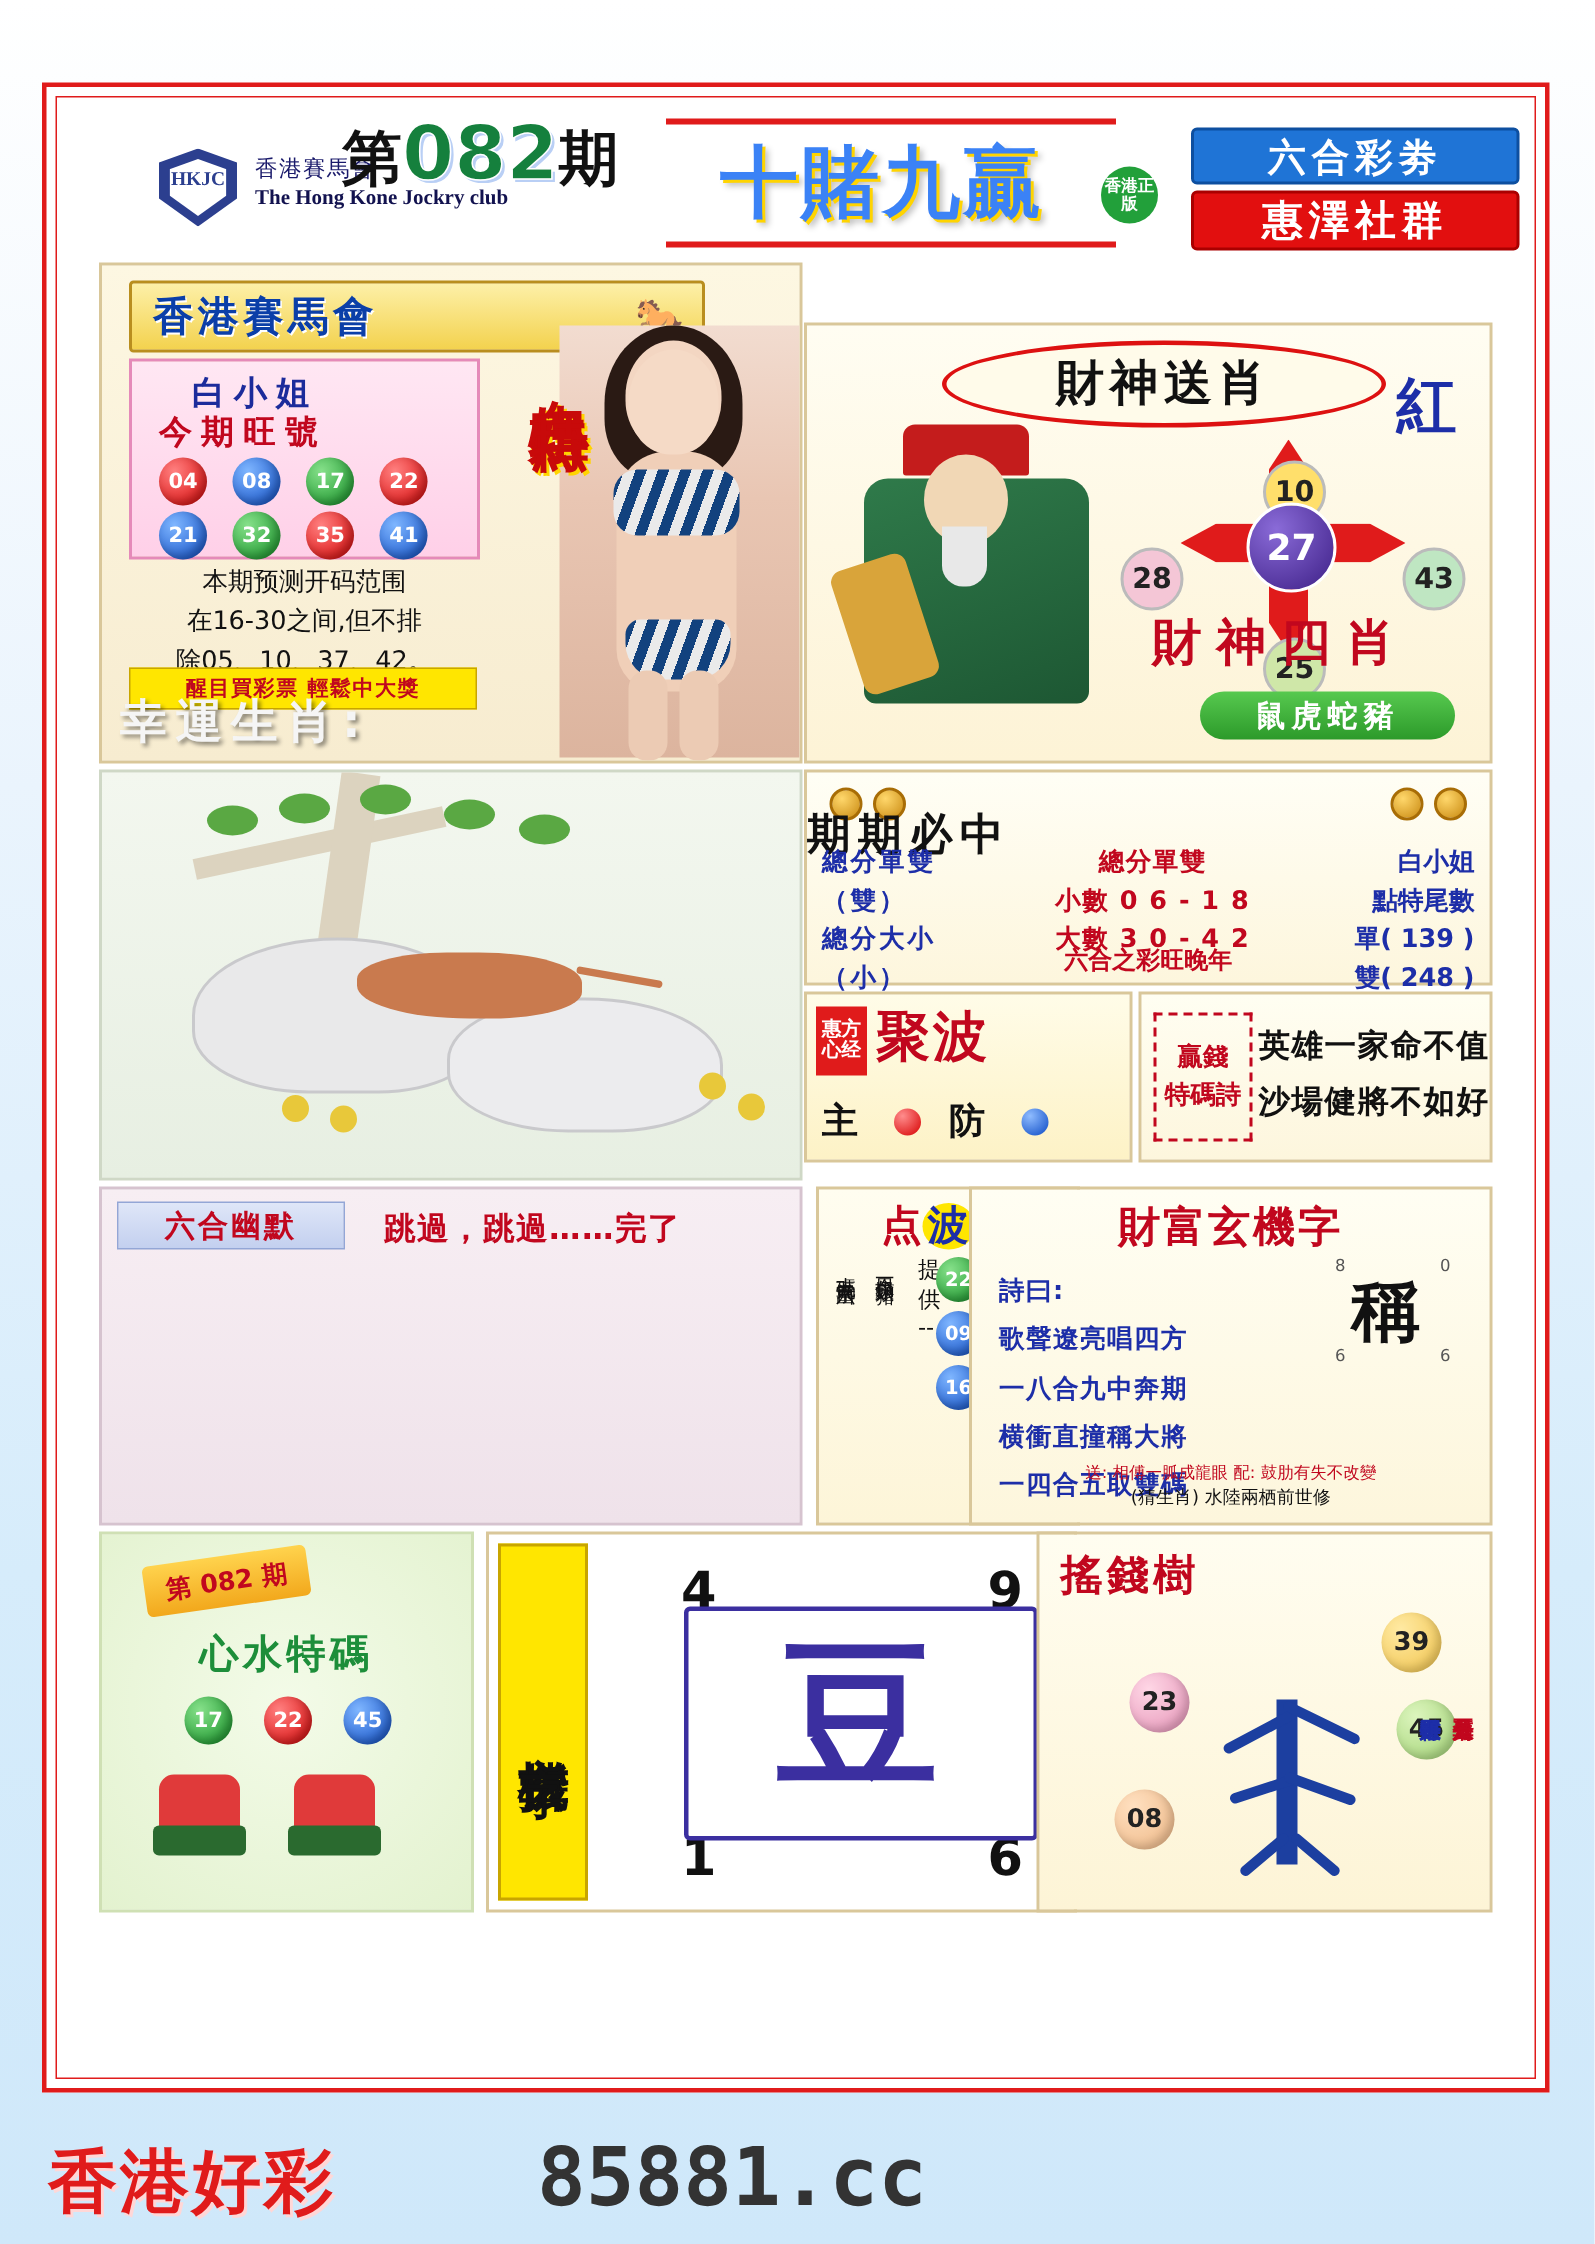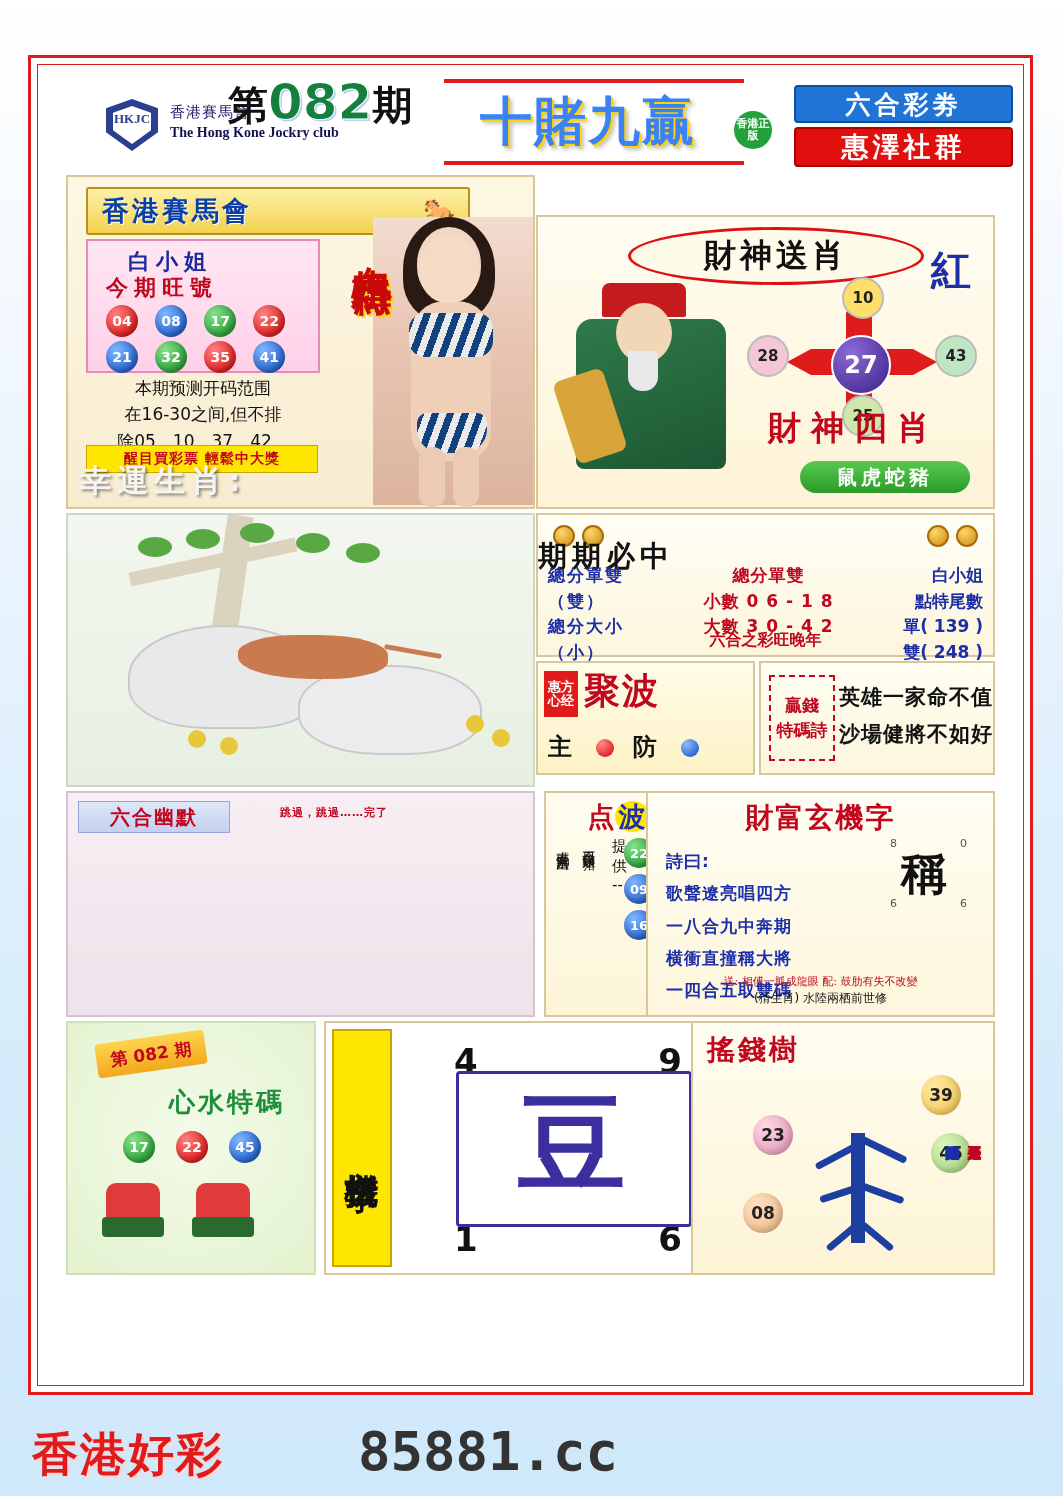--- a/index.html
+++ b/index.html
@@ -166,22 +166,23 @@
   .god .scroll{position:absolute;left:6px;top:96px;width:52px;height:86px;background:#d9a43a;border-radius:8px;transform:rotate(-18deg);}
   .cross{position:absolute;right:16px;top:60px;width:230px;height:180px;}
   .cross .center{
     position:absolute;left:84px;top:58px;width:56px;height:56px;border-radius:50%;
     background:radial-gradient(circle at 32% 28%,#8a6bd8,#3d1f86);
     color:#fff;font-size:24px;font-weight:bold;display:flex;align-items:center;justify-content:center;
     border:2px solid #fff;
   }
   .cross .n{
     position:absolute;width:38px;height:38px;border-radius:50%;
-    display:flex;align-items:center;justify-content:center;font-size:15px;font-weight:bold;color:#222;
+    display:flex;align-items:center;justify-content:center;font-size:19px;font-weight:bold;color:#222;
     border:2px solid #bbb;
+    margin-top:30px;
   }
   .cross .top{left:95px;top:0px;background:#ffdf6b;}
   .cross .left{left:0px;top:58px;background:#f4c6d6;}
   .cross .right{right:0px;top:58px;background:#bfe6c2;}
   .cross .bottom{left:95px;top:118px;background:#cfe7a8;}
   .cross .bar-h{position:absolute;left:40px;top:72px;width:150px;height:26px;background:#e01b1b;
      clip-path:polygon(0 50%,16% 0,84% 0,100% 50%,84% 100%,16% 100%);}
   .cross .bar-v{position:absolute;left:99px;top:16px;width:26px;height:142px;background:#e01b1b;
      clip-path:polygon(50% 0,100% 14%,100% 86%,50% 100%,0 86%,0 14%);}
   .red-char{position:absolute;right:22px;top:26px;font-size:40px;font-weight:bold;color:#1d2ea8;}
@@ -252,21 +253,21 @@
 
   
   .panelG{
     position:absolute;left:28px;top:726px;width:465px;height:222px;
     background:linear-gradient(180deg,#f7eef3,#efe2ea);border:2px solid #d6c3cf;
   }
   .pg-title{position:absolute;left:10px;top:8px;width:150px;height:30px;
      background:linear-gradient(180deg,#dfe6f8,#c3d0ef);border:1px solid #93a6d6;
      display:flex;align-items:center;justify-content:center;
      font-size:20px;font-weight:bold;color:#c1071e;letter-spacing:2px;}
-  .pg-sub{position:absolute;left:212px;top:12px;font-size:11px;color:#c1071e;font-weight:bold;letter-spacing:1px;}
+  .pg-sub{position:absolute;left:188px;top:12px;font-size:21px;color:#c1071e;font-weight:bold;letter-spacing:1px;}
   .pg-body{position:absolute;left:16px;top:48px;width:432px;font-size:16px;color:#1a1a5e;line-height:2.0;}
 
   .panelH{
     position:absolute;left:506px;top:726px;width:172px;height:222px;
     background:linear-gradient(180deg,#fffdf0,#fdf5d8);border:2px solid #d9c79a;
   }
   .ph-title{position:absolute;left:0;top:6px;width:100%;text-align:center;font-size:27px;font-weight:bold;color:#c1071e;}
   .ph-title .mid{color:#1d2ea8;background:#ffe600;border-radius:50%;padding:0 4px;}
   .ph-vert{position:absolute;left:8px;top:48px;font-size:13px;color:#111;line-height:1.25;
      writing-mode:vertical-rl;text-orientation:upright;height:160px;letter-spacing:1px;}
@@ -290,21 +291,21 @@
 
   
   .panelJ{
     position:absolute;left:28px;top:956px;width:246px;height:250px;
     background:radial-gradient(circle at 50% 45%,#f3fbe8,#e3f2cf);
     border:2px solid #cfe0b4;
   }
   .pj-rib{position:absolute;left:28px;top:14px;width:110px;height:34px;
      background:linear-gradient(180deg,#ffd34d,#f2a81c);border-radius:4px;transform:rotate(-8deg);
      color:#c1071e;font-size:17px;font-weight:bold;display:flex;align-items:center;justify-content:center;}
-  .pj-title{position:absolute;left:0;top:62px;width:100%;text-align:center;font-size:26px;font-weight:bold;color:#1d8e3a;letter-spacing:3px;padding-left:36px;}
+  .pj-title{position:absolute;left:0;top:62px;width:100%;text-align:center;font-size:26px;font-weight:bold;color:#1d8e3a;letter-spacing:3px;}
   .pj-balls{position:absolute;left:24px;top:106px;width:200px;text-align:center;}
   .pj-balls .ball{margin:2px 8px;}
   .pj-fist{position:absolute;width:54px;height:48px;background:#e03a3a;border-radius:10px;}
   .pj-fist .cuff{position:absolute;left:-4px;bottom:-6px;width:62px;height:20px;background:#2a6a2f;border-radius:4px;}
 
   .panelK{
     position:absolute;left:286px;top:956px;width:390px;height:250px;
     background:#ffffff;border:2px solid #d9c79a;
   }
   .pk-side{position:absolute;left:6px;top:6px;width:56px;height:234px;

